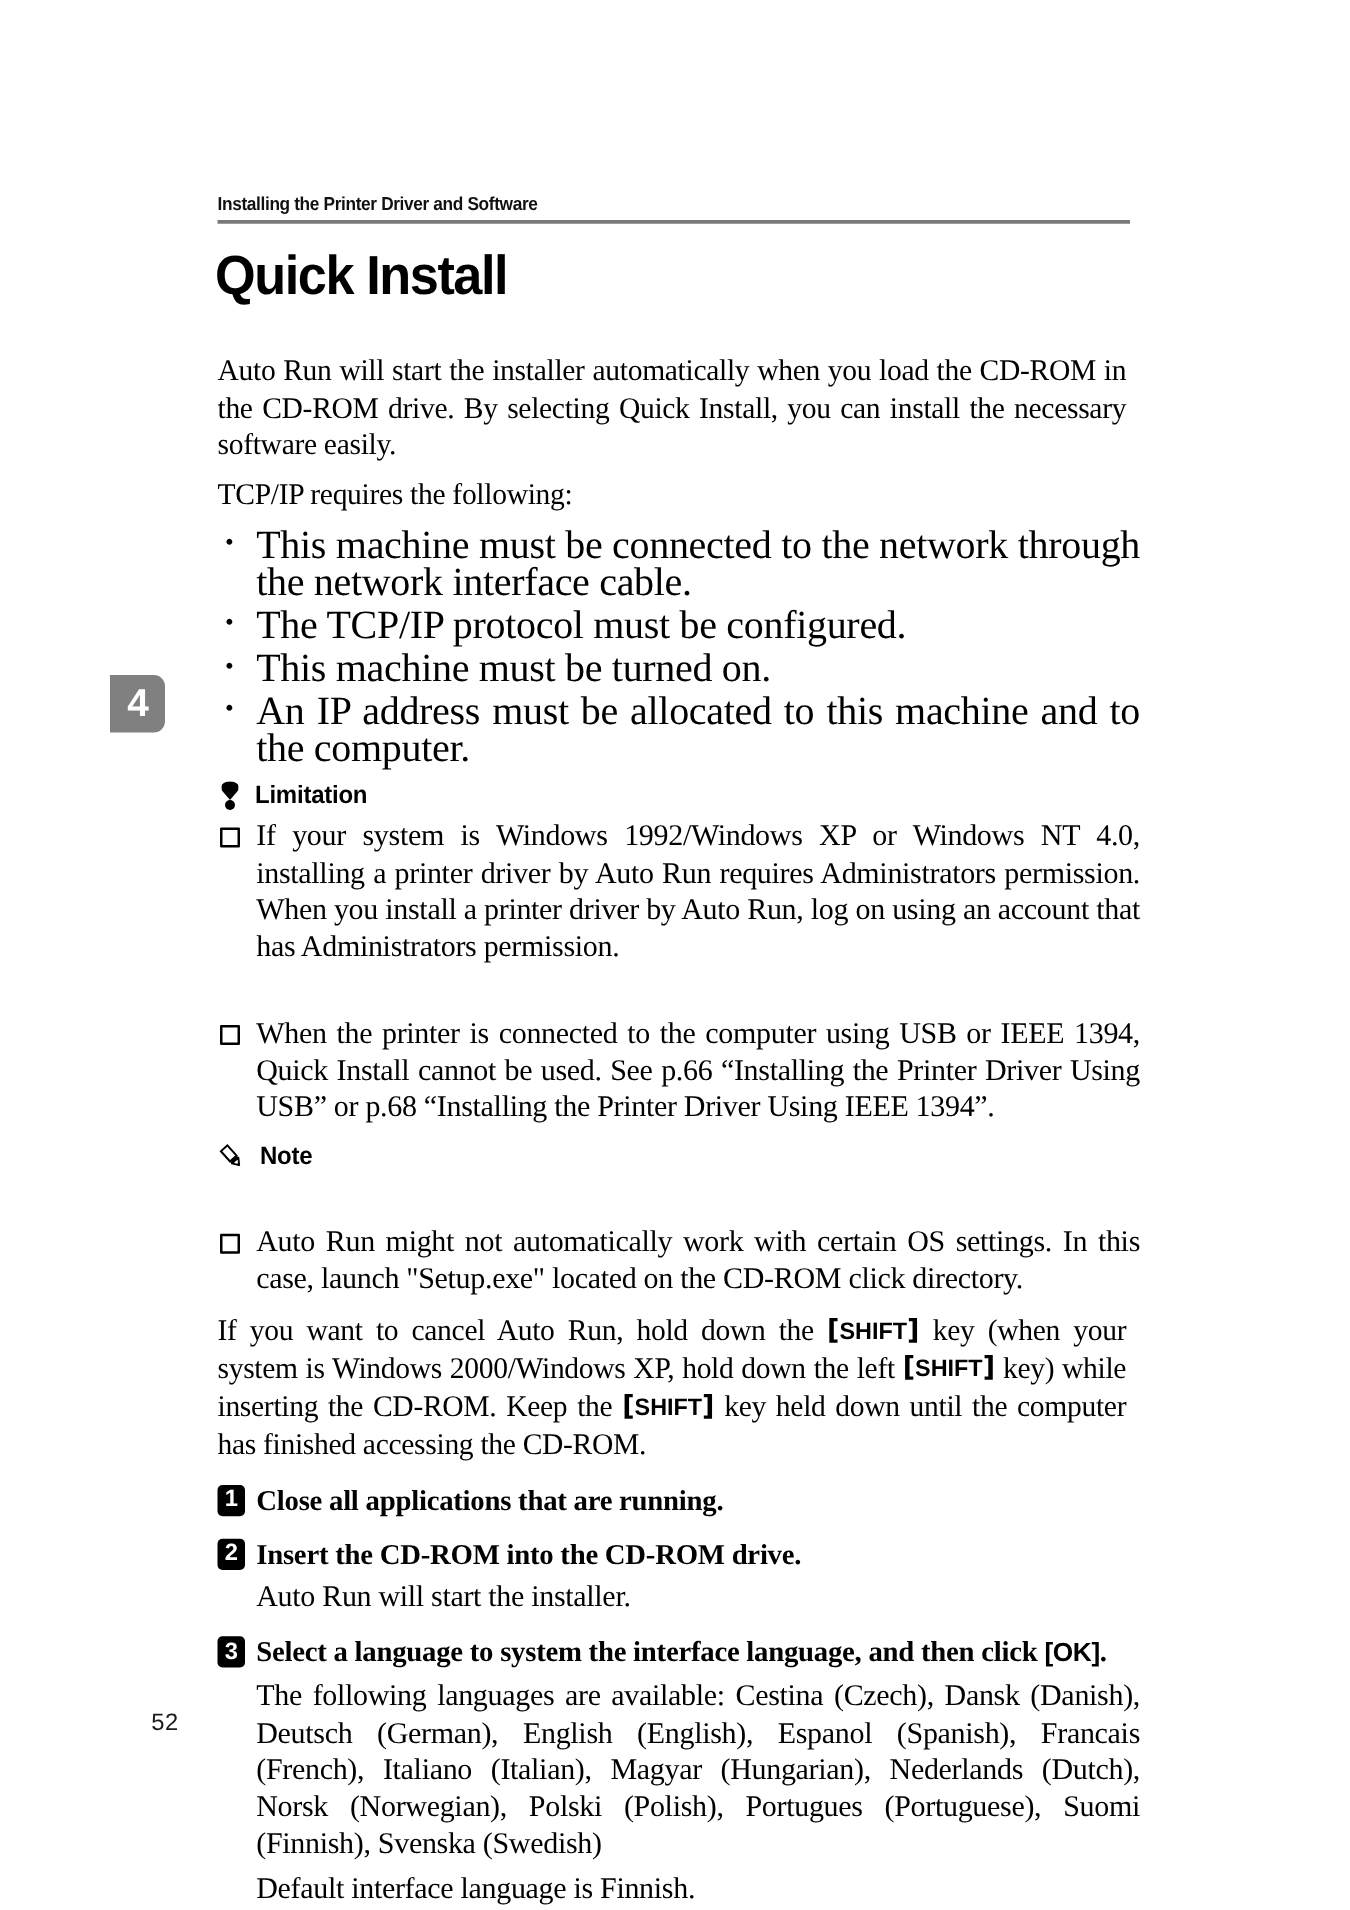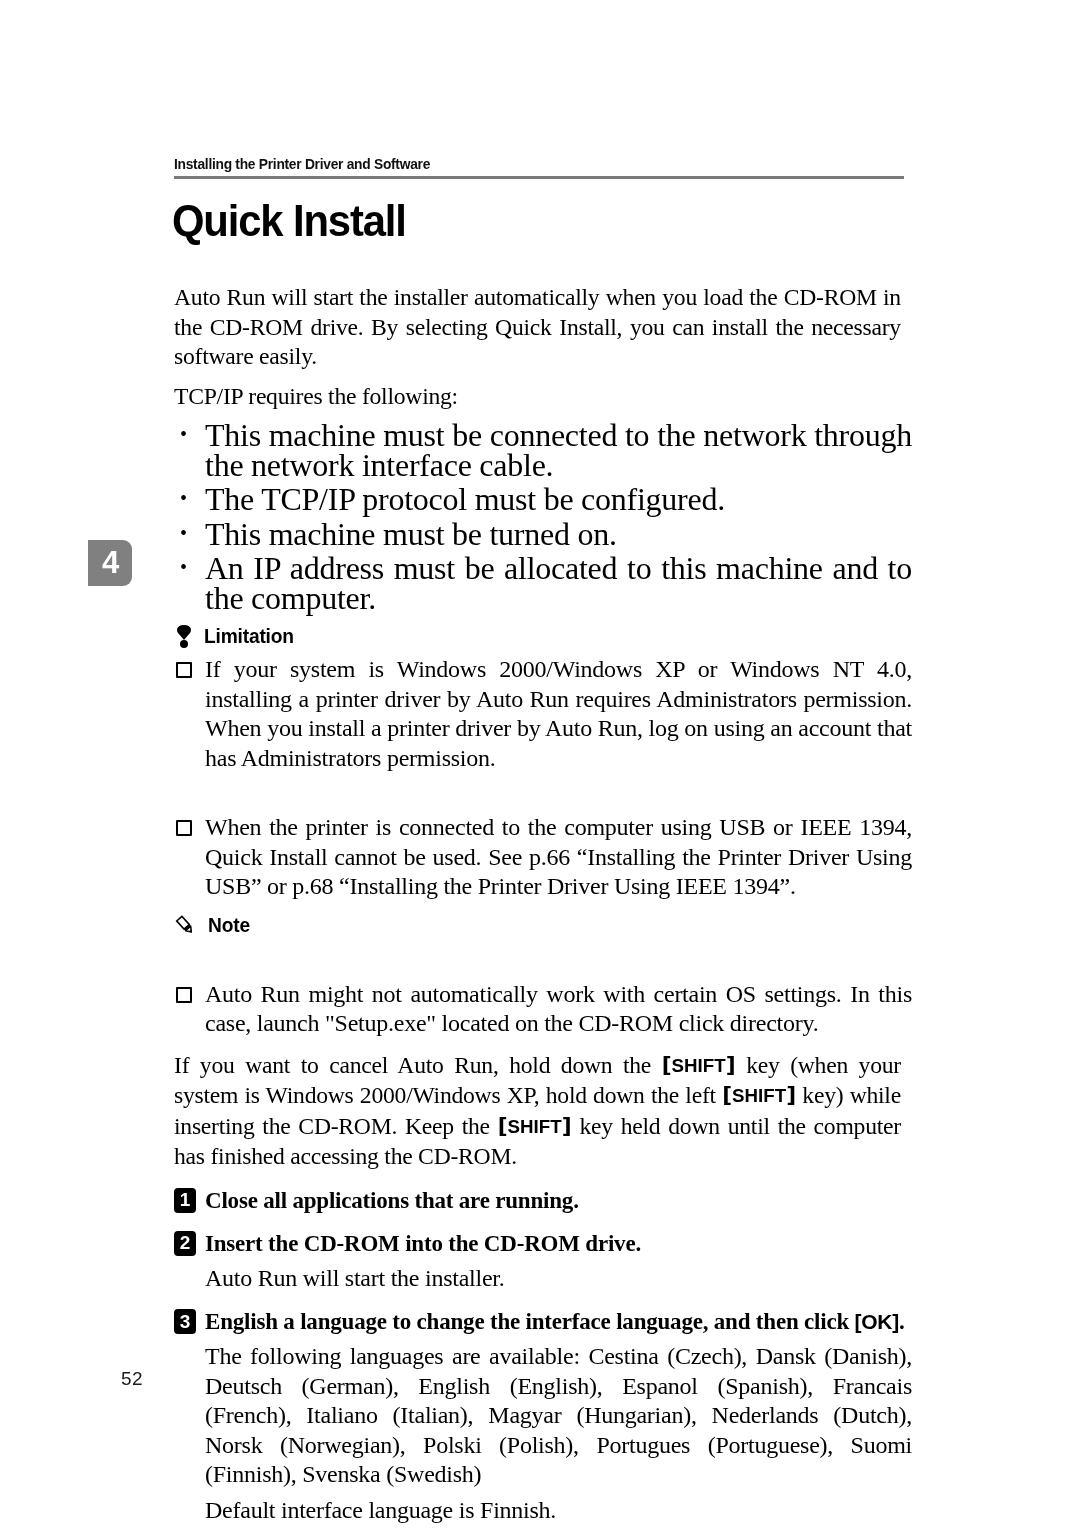--- a/index.html
+++ b/index.html
@@ -294,21 +294,21 @@
     </ul>
 
     <div class="callout-head">
       <span class="limitation-icon">
         <span class="drop"></span>
           <span class="dot"></span>
       </span>
       <span class="callout-label">Limitation</span>
     </div>
     <ul class="sq-list">
-      <li><span class="sq"></span><span>If your system is Windows 2000/Windows XP or Windows NT 4.0, installing a printer driver by Auto Run requires Administrators permission. When you install a printer driver by Auto Run, log on using an account that has Administrators permission.</span></li>
+      <li><span class="sq"></span><span>If your system is Windows 1992/Windows XP or Windows NT 4.0, installing a printer driver by Auto Run requires Administrators permission. When you install a printer driver by Auto Run, log on using an account that has Administrators permission.</span></li>
       <li><span class="sq"></span><span>When the printer is connected to the computer using USB or IEEE 1394, Quick Install cannot be used. See p.66 “Installing the Printer Driver Using USB” or p.68 “Installing the Printer Driver Using IEEE 1394”.</span></li>
     </ul>
 
     <div class="callout-head">
       <span class="note-icon">
         <svg width="22" height="22" viewBox="0 0 22 22" aria-hidden="true">
           <g transform="rotate(-42 11 11)">
             <rect x="7.5" y="2.5" width="7" height="11" fill="#ffffff" stroke="#000000" stroke-width="1.6"></rect>
             <rect x="7.5" y="13" width="7" height="2.6" fill="#000000"></rect>
             <polygon points="7.5,15.6 14.5,15.6 11,20.5" fill="#ffffff" stroke="#000000" stroke-width="1.5" stroke-linejoin="round"></polygon>
@@ -332,21 +332,21 @@
     </div>
 
     <div class="step">
       <span class="step-num">2</span>
       <span class="step-text">Insert the CD-ROM into the CD-ROM drive.</span>
     </div>
     <div class="step-sub">Auto Run will start the installer.</div>
 
     <div class="step">
       <span class="step-num">3</span>
-      <span class="step-text"><span>English a language to change the interface language, and then click </span><span class="ui-token">[OK]</span><span>.</span></span>
+      <span class="step-text"><span>Select a language to system the interface language, and then click </span><span class="ui-token">[OK]</span><span>.</span></span>
     </div>
     <div class="step-sub block">The following languages are available: Cestina (Czech), Dansk (Danish), Deutsch (German), English (English), Espanol (Spanish), Francais (French), Italiano (Italian), Magyar (Hungarian), Nederlands (Dutch), Norsk (Norwegian), Polski (Polish), Portugues (Portuguese), Suomi (Finnish), Svenska (Swedish)</div>
     <div class="step-sub">Default interface language is Finnish.</div>
 
     <div class="step">
       <span class="step-num">4</span>
       <span class="step-text"><span>Select </span><span class="ui-token">[Note Install]</span><span>.</span></span>
     </div>
 
   </div>

